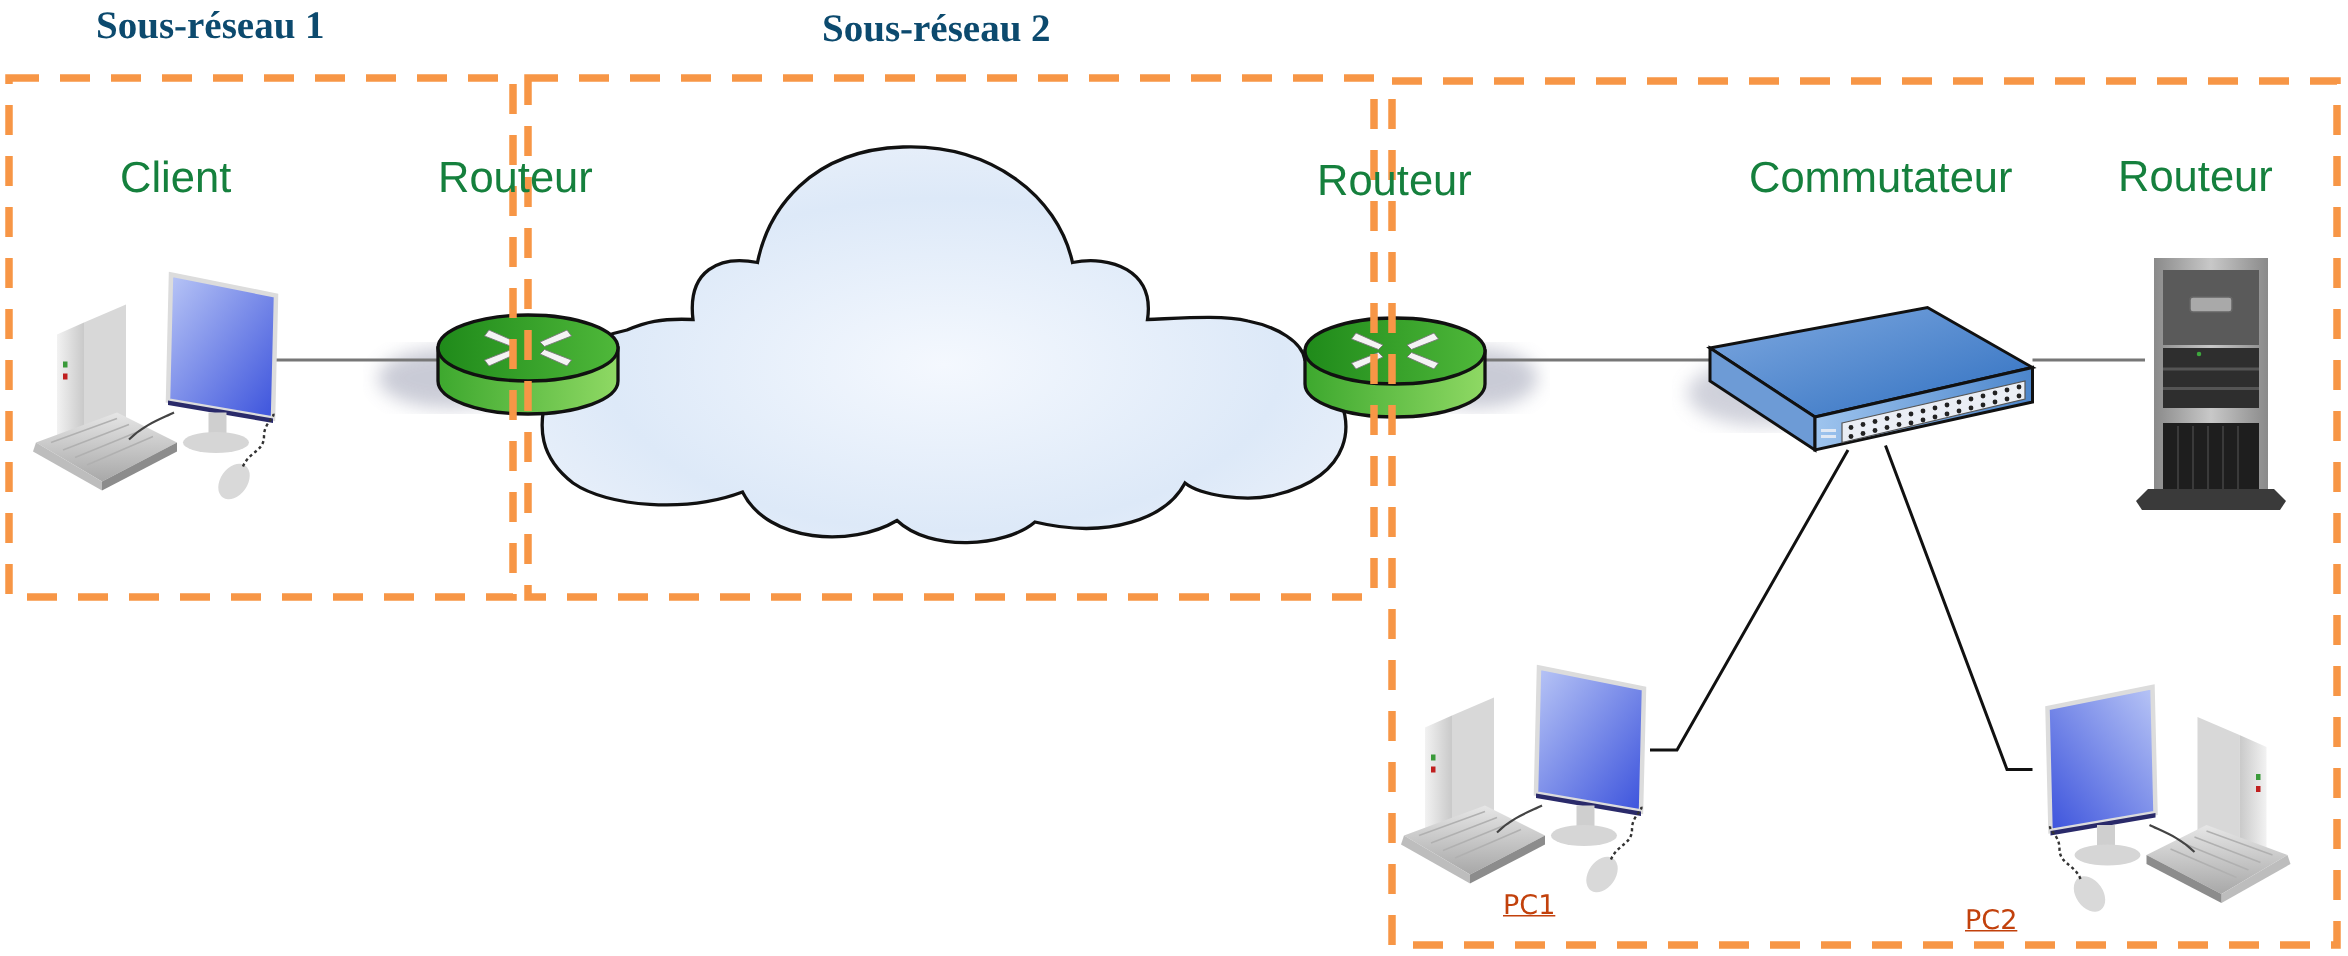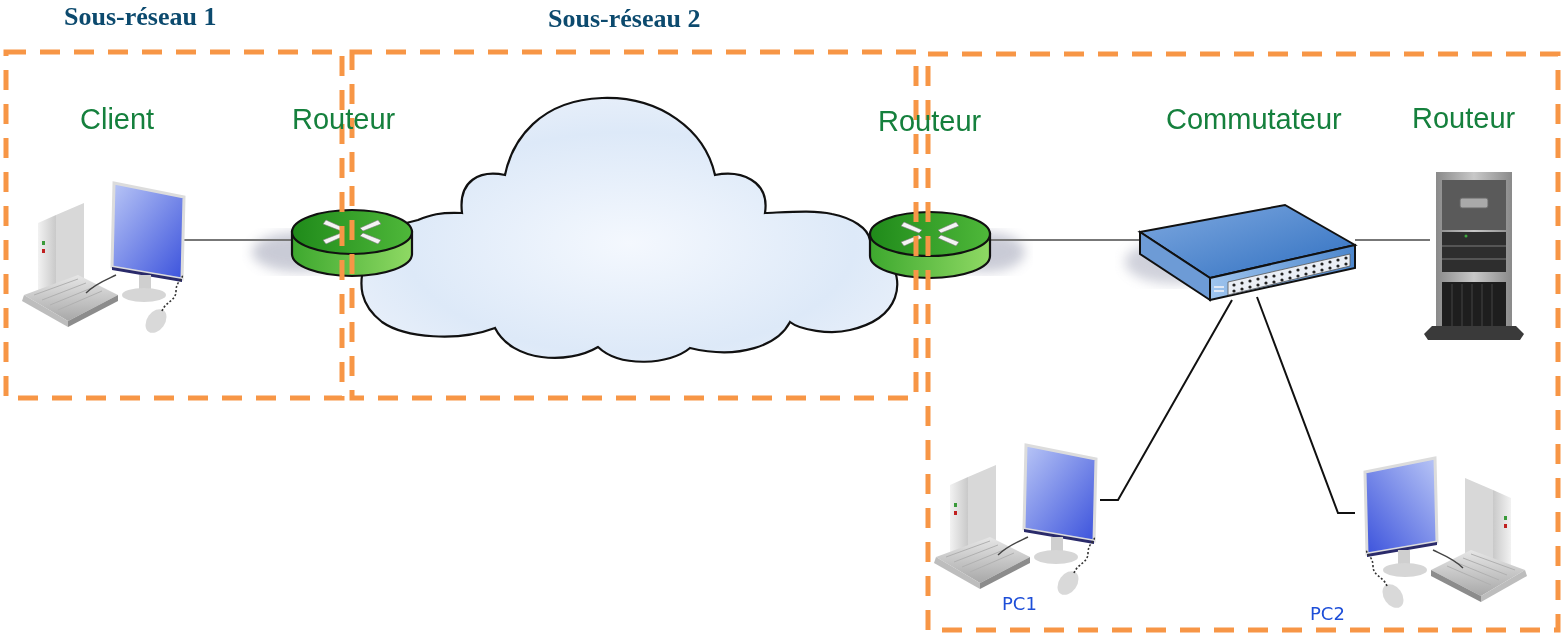--- a/index.html
+++ b/index.html
@@ -1,20 +1,20 @@
 <!DOCTYPE html>
 <html><head>
 <meta charset="utf-8">
 <style>
   html, body { margin:0; padding:0; background:#ffffff; }
   body { width:1565px; height:637px; position:relative; overflow:hidden; font-family:"Liberation Sans", sans-serif; }
   #diagram { position:absolute; left:0; top:0; width:1565px; height:637px; }
   .zone-title { position:absolute; font-family:Liberation Serif, serif; font-weight:bold; font-size:26px; color:#0c4a6e; white-space:nowrap;text-align:center; }
   .node-label { position:absolute; font-family:Liberation Sans, sans-serif; font-size:29px; color:#15803d; white-space:nowrap;text-align:right; }
-  .pc-label { position:absolute; font-family:"DejaVu Sans", sans-serif; font-size:18px; color:#1d4ed8; white-space:nowrap; }
+  .pc-label { position:absolute; font-family:"DejaVu Sans", sans-serif; font-size:18px; color:#c2410c; white-space:nowrap;text-decoration:underline; }
 </style>
 </head>
 <body>
 
 <div id="diagram">
   <svg width="1565" height="637" viewBox="0 0 1565 637" xmlns="http://www.w3.org/2000/svg">
     <defs>
       <radialGradient id="cloudGrad" cx="50%" cy="55%" r="60%">
         <stop offset="0%" stop-color="#f4f8fe"></stop>
         <stop offset="70%" stop-color="#dde9f8"></stop>

